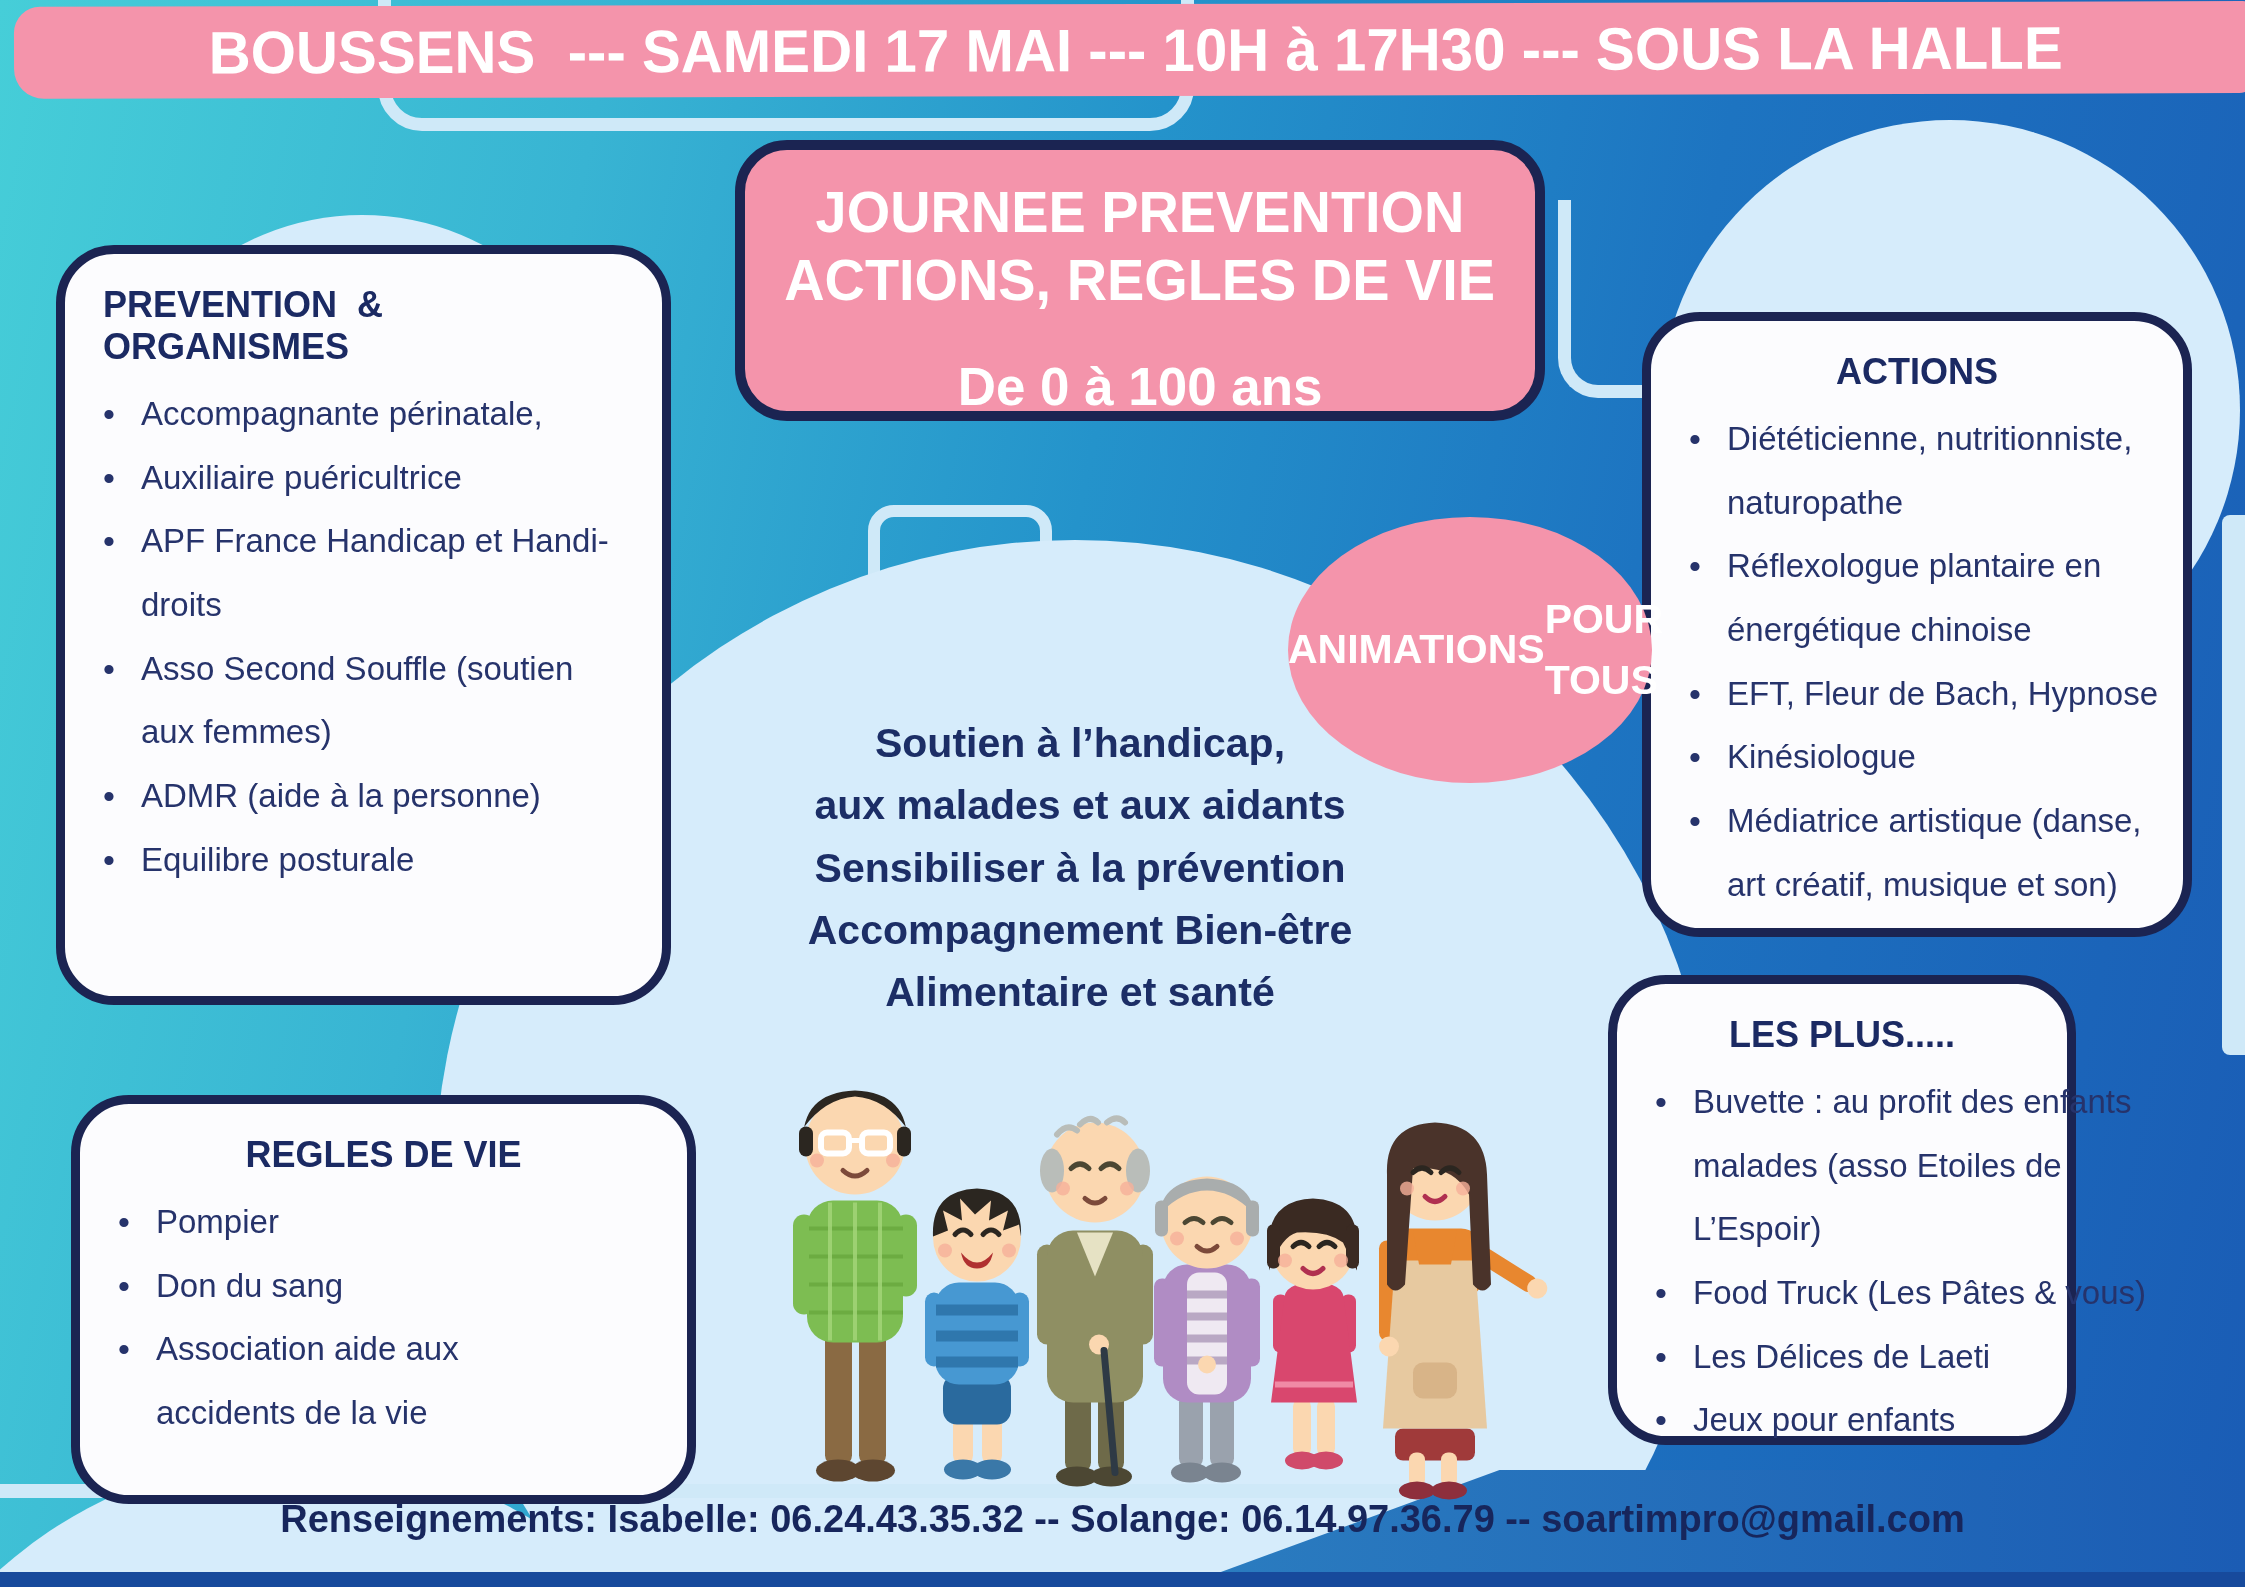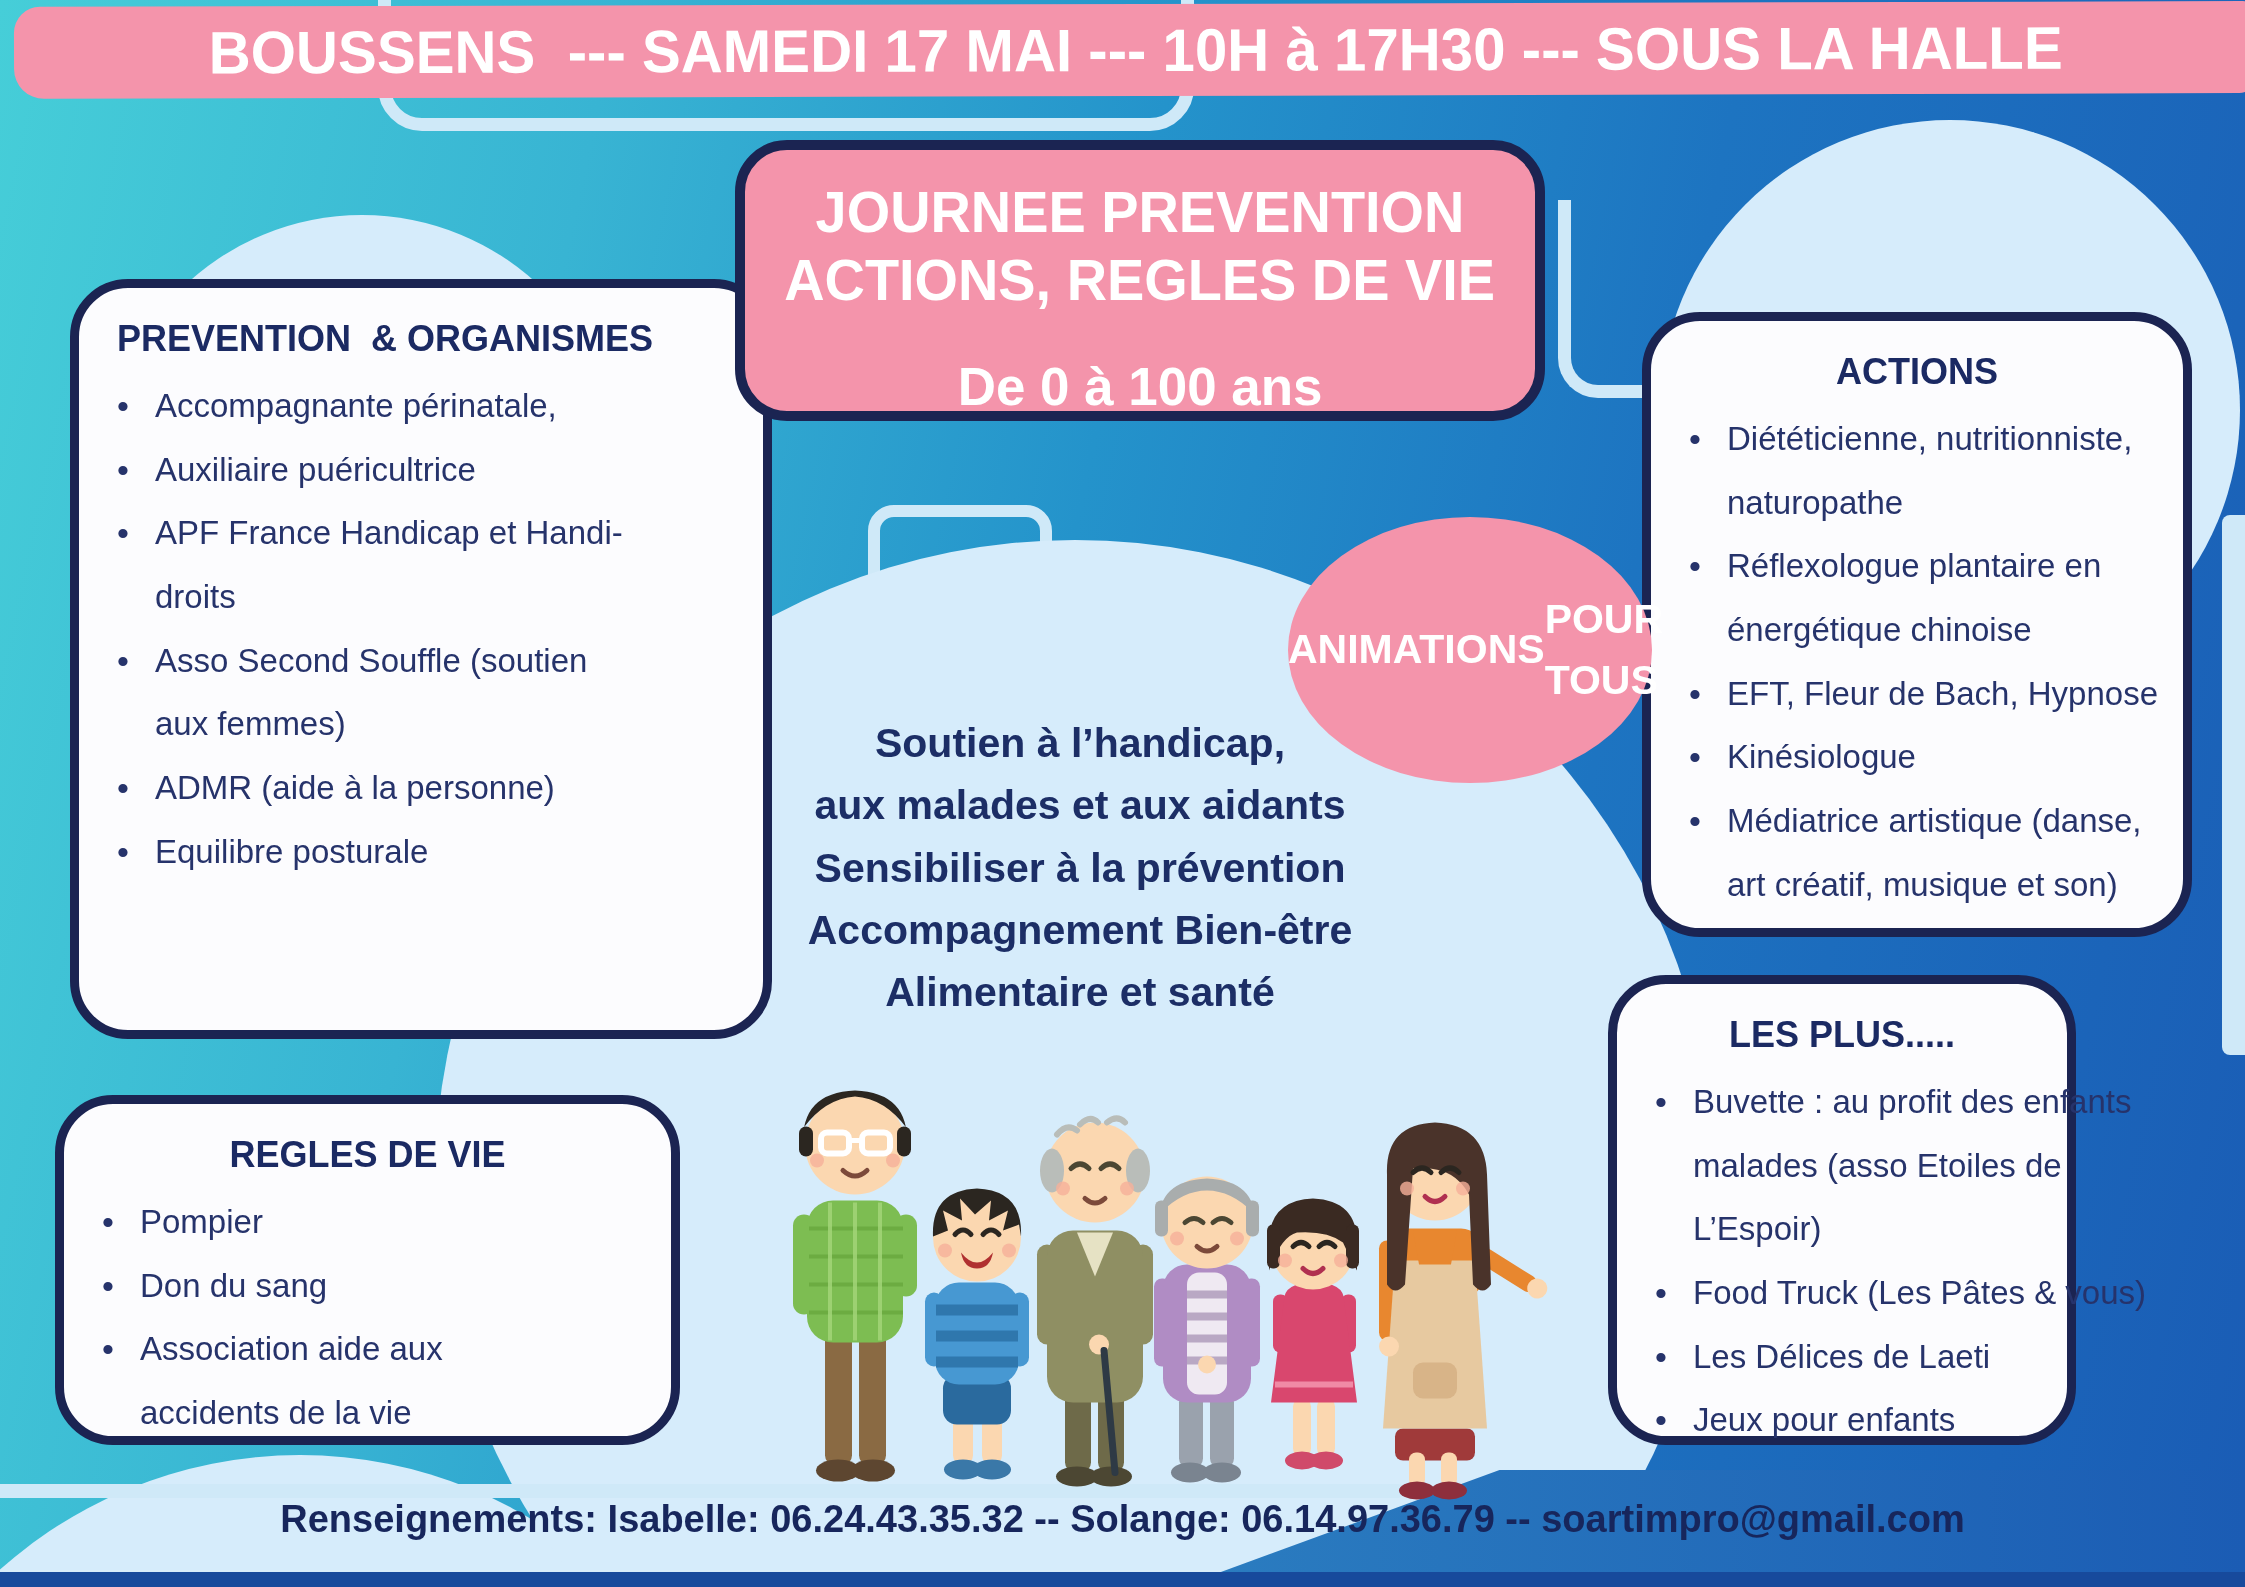--- a/index.html
+++ b/index.html
@@ -87,33 +87,33 @@
   <div class="deco-bar" style="left:2222px;top:515px;width:23px;height:540px;border-radius:8px 0 0 8px;"></div>
 
   <div class="deco-circle" style="left:104px;top:215px;width:516px;height:516px;"></div>
   <div class="deco-circle" style="left:-150px;top:1455px;width:900px;height:900px;"></div>
   <div class="deco-circle" style="left:1660px;top:120px;width:580px;height:580px;"></div>
   <div class="deco-circle" style="left:435px;top:540px;width:1280px;height:1280px;"></div>
 
   <div class="footer-diagonal"></div>
   <div class="footer-line"></div>
 
-  <div class="white-box" style="left:70px;top:245px;width:702px;height:760px;margin-top:34px;">
+  <div class="white-box" style="left:56px;top:245px;width:615px;height:760px;">
     <div class="box-title left">PREVENTION  &amp; ORGANISMES</div>
     <ul class="blist" style="width:520px;">
       <li>Accompagnante périnatale,</li>
       <li>Auxiliaire puéricultrice</li>
       <li>APF France Handicap et Handi-droits</li>
       <li>Asso Second Souffle (soutien aux femmes)</li>
       <li>ADMR (aide à la personne)</li>
       <li>Equilibre posturale</li>
     </ul>
   </div>
 
-  <div class="white-box" style="left:55px;top:1095px;width:625px;height:350px;">
+  <div class="white-box" style="left:71px;top:1095px;width:625px;height:409px;">
     <div class="box-title center">REGLES DE VIE</div>
     <ul class="blist" style="width:470px;">
       <li>Pompier</li>
       <li>Don du sang</li>
       <li>Association aide aux accidents de la vie</li>
     </ul>
   </div>
 
   <div class="white-box" style="left:1642px;top:312px;width:550px;height:625px;">
     <div class="box-title center">ACTIONS</div>

